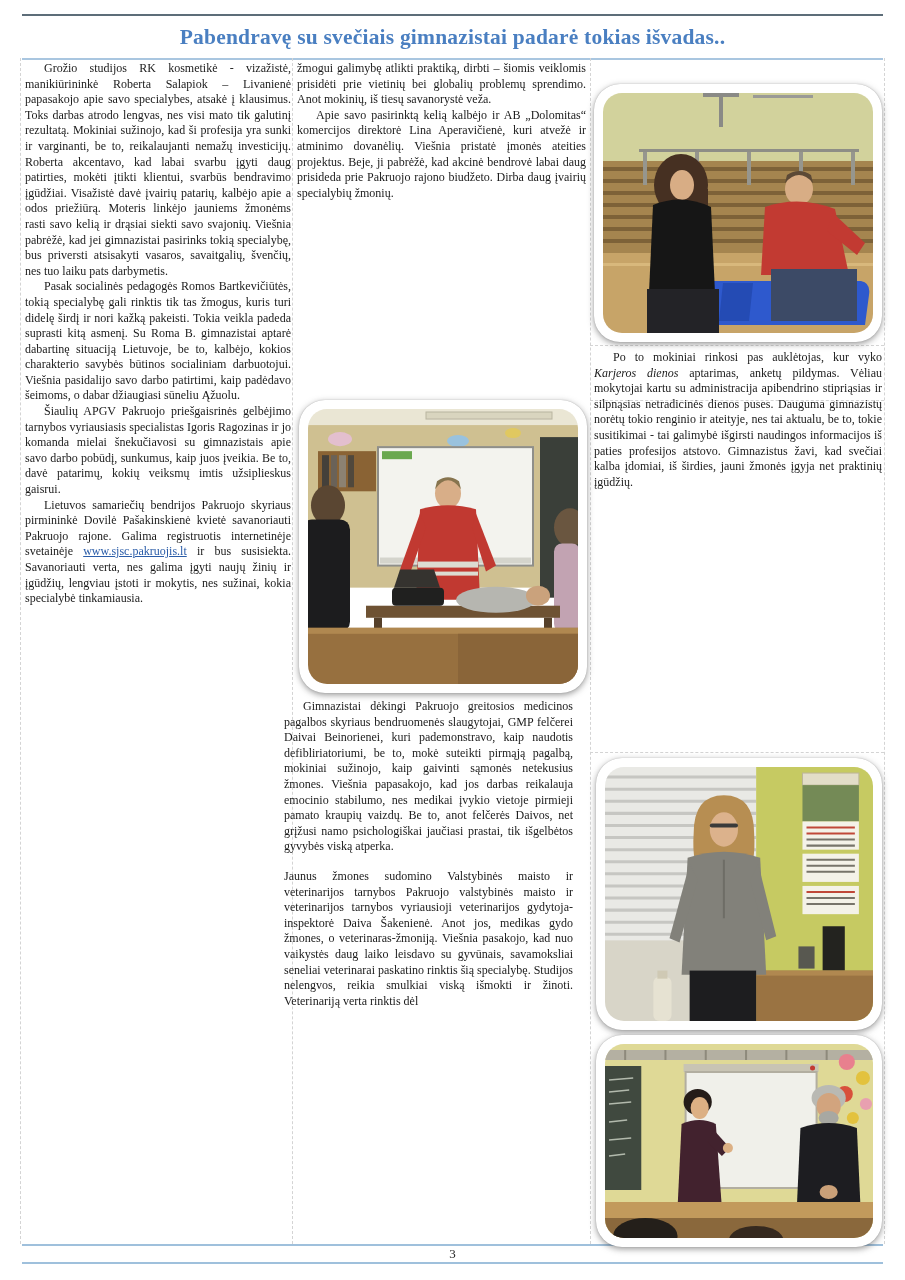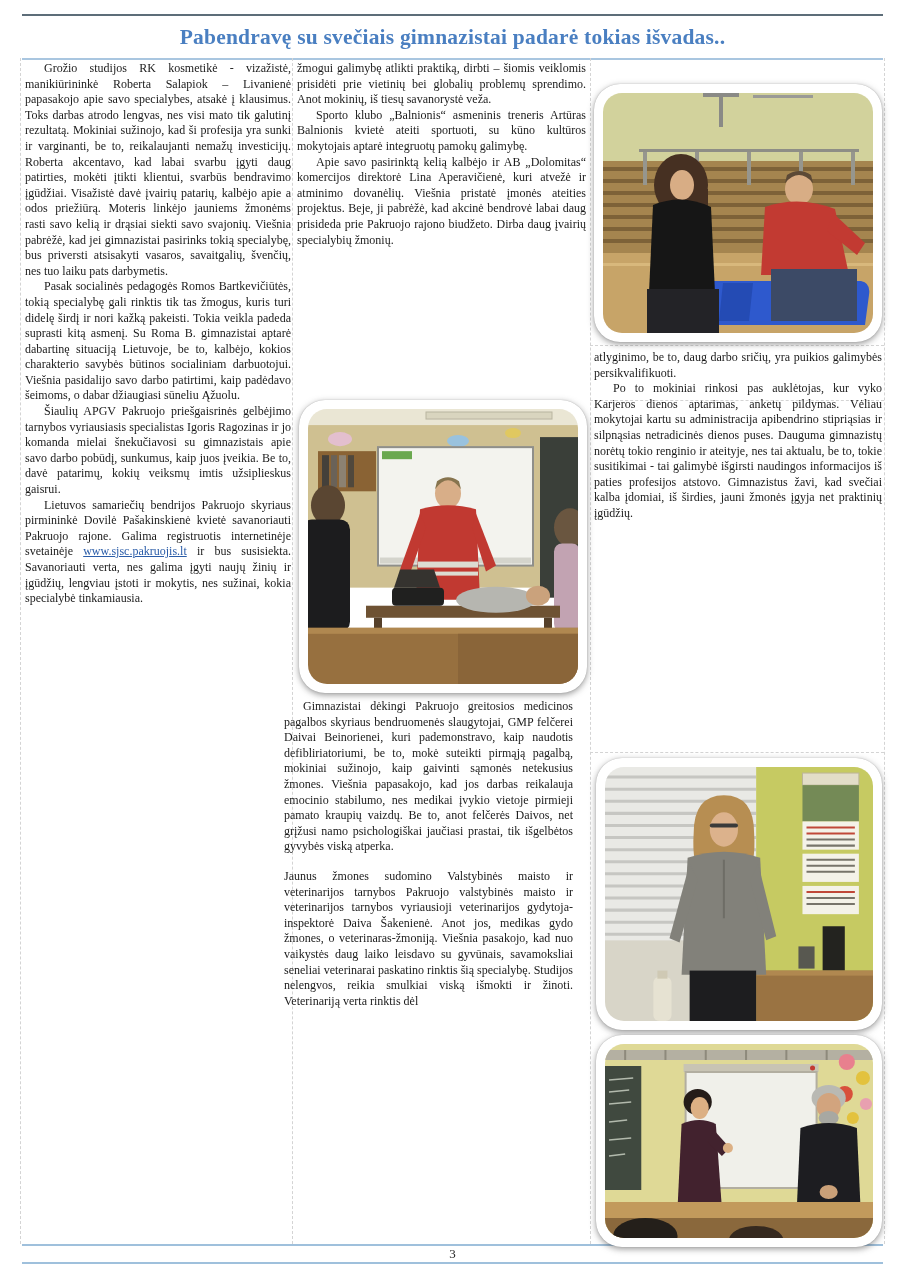--- a/index.html
+++ b/index.html
@@ -21,21 +21,21 @@
   }
   
   .vguide{position:absolute;width:0;border-left:1px dashed #d4d4d4;top:58px;height:1186px;}
   .hguide{position:absolute;height:0;border-top:1px dashed #d4d4d4;}
   
   .txtcol{position:absolute;overflow:hidden;font-size:12px;line-height:1.3;}
   .para{margin:0;text-align:justify;}
   .ind{text-indent:19px;}
   .sp-top{margin-top:14px;}
   a.doclink{color:#2a5ca8;text-decoration:underline;}
-  .ital{margin-top:40px;}
+  .ital{font-style:italic;margin-top:40px;}
   
   .photo{
     position:absolute;background:#ffffff;border-radius:26px;padding:9px;
     box-shadow:0 2px 6px rgba(70,70,70,.55),0 0 1px rgba(0,0,0,.3);
     z-index:3;box-sizing:border-box;
   }
   .photo svg{display:block;border-radius:19px;width:100%;height:100%;}
   
   .footrule{position:absolute;left:22px;width:861px;height:0;border-top:2px solid #9fc0dc;}
   .pagenum{
@@ -60,21 +60,20 @@
 
 <div class="txtcol" style="left:25px;top:61px;width:266px;height:1182px">
   <p class="para ind">Grožio studijos RK kosmetikė - vizažistė, manikiūrininkė Roberta Salapiok – Livanienė papasakojo apie savo specialybes, atsakė į klausimus. Toks darbas atrodo lengvas, nes visi mato tik galutinį rezultatą. Mokiniai sužinojo, kad ši profesija yra sunki ir varginanti, be to, reikalaujanti nemažų investicijų. Roberta akcentavo, kad labai svarbu įgyti daug patirties, mokėti įtikti klientui, svarbūs bendravimo įgūdžiai. Visažistė davė įvairių patarių, kalbėjo apie a odos priežiūrą. Moteris linkėjo jauniems žmonėms rasti savo kelią ir drąsiai siekti savo svajonių. Viešnia pabrėžė, kad jei gimnazistai pasirinks tokią specialybę, bus priversti atsisakyti vasaros, savaitgalių, švenčių, nes tuo laiku pats darbymetis.</p>
   <p class="para ind">Pasak socialinės pedagogės Romos Bartkevičiūtės, tokią specialybę gali rinktis tik tas žmogus, kuris turi  didelę širdį ir nori kažką pakeisti. Tokia veikla padeda suprasti kitą asmenį. Su Roma B. gimnazistai aptarė dabartinę situaciją Lietuvoje, be to, kalbėjo, kokios charakterio savybės būtinos socialiniam darbuotojui. Viešnia pasidalijo savo darbo patirtimi, kaip padėdavo šeimoms, o dabar džiaugiasi sūneliu Ąžuolu.</p>
   <p class="para ind">Šiaulių APGV Pakruojo priešgaisrinės gelbėjimo tarnybos vyriausiasis specialistas Igoris Ragozinas ir jo komanda mielai šnekučiavosi su gimnazistais apie savo darbo pobūdį, sunkumus, kaip juos įveikia. Be to, davė patarimų, kokių veiksmų imtis užsiplieskus gaisrui.</p>
   <p class="para ind"><span>Lietuvos samariečių bendrijos Pakruojo skyriaus pirmininkė Dovilė Pašakinskienė kvietė savanoriauti Pakruojo rajone. Galima registruotis internetinėje svetainėje </span><a class="doclink" href="#">www.sjsc.pakruojis.lt</a><span> ir bus susisiekta. Savanoriauti verta, nes galima įgyti naujų žinių ir įgūdžių, lengviau įstoti ir mokytis, nes sužinai, kokia specialybė tinkamiausia.</span></p>
 </div>
 
 <div class="txtcol" style="left:297px;top:61px;width:289px;height:313px">
   <p class="para">žmogui galimybę atlikti praktiką, dirbti – šiomis veiklomis prisidėti prie vietinių bei globalių problemų sprendimo. Anot mokinių, iš tiesų savanorystė veža.</p>
-  <p class="para ind">Sporto klubo „Balnionis“ asmeninis treneris Artūras Balnionis kvietė ateiti sportuoti, su kūno kultūros mokytojais aptarė integruotų pamokų galimybę.</p>
   <p class="para ind">Apie savo pasirinktą kelią kalbėjo ir AB „Dolomitas“ komercijos direktorė Lina Aperavičienė, kuri atvežė ir atminimo dovanėlių. Viešnia pristatė įmonės ateities projektus. Beje, ji pabrėžė, kad akcinė bendrovė labai daug prisideda prie Pakruojo rajono biudžeto. Dirba daug įvairių specialybių žmonių.</p>
 </div>
 
 <div class="photo" style="left:299px;top:400px;width:288px;height:293px" role="img" aria-label="GMP felčerė raudona uniforma klasėje demonstruoja gaivinimą su manekenu prie ekrano">
   <svg viewBox="0 0 270 274" preserveAspectRatio="none">
     <rect x="0" y="0" width="270" height="16" fill="#eae6d4"></rect>
     <rect x="118" y="3" width="126" height="7" fill="#d9d5bf" stroke="#b9b5a0" stroke-width="1"></rect>
     <rect x="0" y="16" width="270" height="162" fill="#cfc091"></rect>
     <ellipse cx="32" cy="30" rx="12" ry="7" fill="#e3bfce"></ellipse>
     <ellipse cx="150" cy="32" rx="11" ry="6" fill="#99c2de"></ellipse>
@@ -149,21 +148,20 @@
     <rect x="44" y="196" width="72" height="44" fill="#232327"></rect>
     <ellipse cx="196" cy="96" rx="14" ry="16" fill="#d8ad85"></ellipse>
     <path d="M182 90 Q196 74 210 90 L208 82 Q196 74 184 82 Z" fill="#5c4936"></path>
     <path d="M162 114 Q196 102 232 116 L246 182 L158 182 Z" fill="#c23a32"></path>
     <path d="M230 120 L262 150 L254 162 L224 138 Z" fill="#c23a32"></path>
     <rect x="168" y="176" width="86" height="52" fill="#3c4a66"></rect>
   </svg>
 </div>
 
 <div class="txtcol" style="left:594px;top:350px;width:288px;height:398px">
-  <p class="para">atlyginimo, be to, daug darbo sričių, yra puikios galimybės persikvalifikuoti.</p>
   <p class="para ind"><span>Po to mokiniai rinkosi pas auklėtojas, kur vyko </span><span class="ital">Karjeros dienos</span><span> aptarimas, anketų pildymas. Vėliau mokytojai kartu su administracija apibendrino stipriąsias ir silpnąsias netradicinės dienos puses. Dauguma gimnazistų norėtų tokio renginio ir ateityje, nes tai aktualu, be to, tokie susitikimai - tai  galimybė išgirsti naudingos informacijos iš paties profesijos atstovo. Gimnazistus žavi, kad svečiai kalba įdomiai, iš širdies, jauni žmonės įgyja net praktinių įgūdžių.</span></p>
 </div>
 
 <div class="photo" style="left:596px;top:758px;width:286px;height:272px" role="img" aria-label="Viešnia pilku megztiniu ir akiniais kalba kabinete prie lango su žaliuzėmis">
   <svg viewBox="0 0 266 252" preserveAspectRatio="none">
     <rect x="0" y="0" width="150" height="190" fill="#e9e9e5"></rect>
     <g stroke="#c6c6c2" stroke-width="3">
       <line x1="0" y1="10" x2="150" y2="10"></line>
         <line x1="0" y1="22" x2="150" y2="22"></line>
       <line x1="0" y1="34" x2="150" y2="34"></line>

